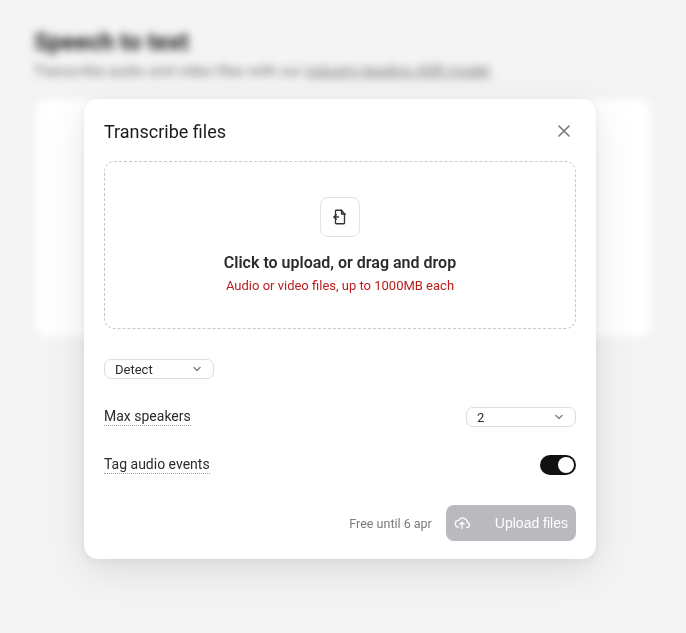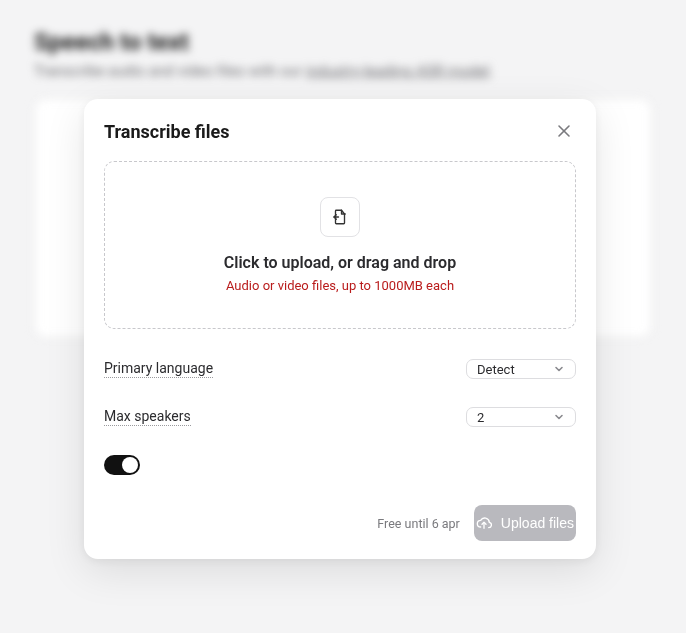--- a/index.html
+++ b/index.html
@@ -49,21 +49,21 @@
     padding: 20px 20px 18px 20px;
   }
   .modal-header {
     display: flex;
     align-items: center;
     justify-content: space-between;
     margin-bottom: 18px;
   }
   .modal-title {
     font-size: 18px;
-    font-weight: 700;
+    font-weight: 400;
     color: #1a1a1a;
   }
   .close-btn {
     width: 24px; height: 24px;
     display: flex; align-items: center; justify-content: center;
     color: #7a7a7e;
     cursor: pointer;
     border-radius: 4px;
     background: transparent;
     border: none;
@@ -153,24 +153,24 @@
   .footer-note {
     font-size: 12.5px;
     color: #7a7a7e;
   }
   .upload-btn {
     background: #b9b9be;
     color: #fff;
     border: none;
     border-radius: 8px;
     height: 36px;
-    padding: 0 2px;
-    display: flex;
-    align-items: center;
-    gap: 9px;
+    padding: 0 8px;
+    display: flex;
+    align-items: center;
+    gap: 25px;
     font-size: 14px;
     font-weight: 500;
     cursor: pointer;
   }
 </style>
 </head>
 <body>
 
 <div class="bg-page">
   <div class="bg-title">Speech to text</div>
@@ -199,21 +199,20 @@
         <path d="M4 12 H10"></path>
         <path d="M7 9 L4 12 L7 15"></path>
       </svg>
     </div>
     <div class="dz-primary">Click to upload, or drag and drop</div>
     <div class="dz-secondary">Audio or video files, up to 1000MB each</div>
   </div>
 
   <div class="settings">
     <div class="setting-row">
-      <span class="setting-label">Primary language</span>
       <div class="select">
         <span>Detect</span>
         <span class="chev">
           <svg width="12" height="12" viewBox="0 0 12 12" fill="none" stroke="currentColor" stroke-width="1.6" stroke-linecap="round" stroke-linejoin="round">
               <polyline points="3 4.5 6 7.5 9 4.5"></polyline>
             </svg>
         </span>
       </div>
     </div>
 
@@ -223,20 +222,21 @@
         <span>2</span>
         <span class="chev">
           <svg width="12" height="12" viewBox="0 0 12 12" fill="none" stroke="currentColor" stroke-width="1.6" stroke-linecap="round" stroke-linejoin="round">
               <polyline points="3 4.5 6 7.5 9 4.5"></polyline>
             </svg>
         </span>
       </div>
     </div>
 
     <div class="setting-row">
+      <span class="setting-label">Tag audio events</span>
       <div class="toggle">
         <div class="toggle-knob"></div>
       </div>
     </div>
   </div>
 
   <div class="footer">
     <span class="footer-note">Free until 6 apr</span>
     <button class="upload-btn">
       <svg width="16" height="16" viewBox="0 0 24 24" fill="none" stroke="currentColor" stroke-width="2" stroke-linecap="round" stroke-linejoin="round">

